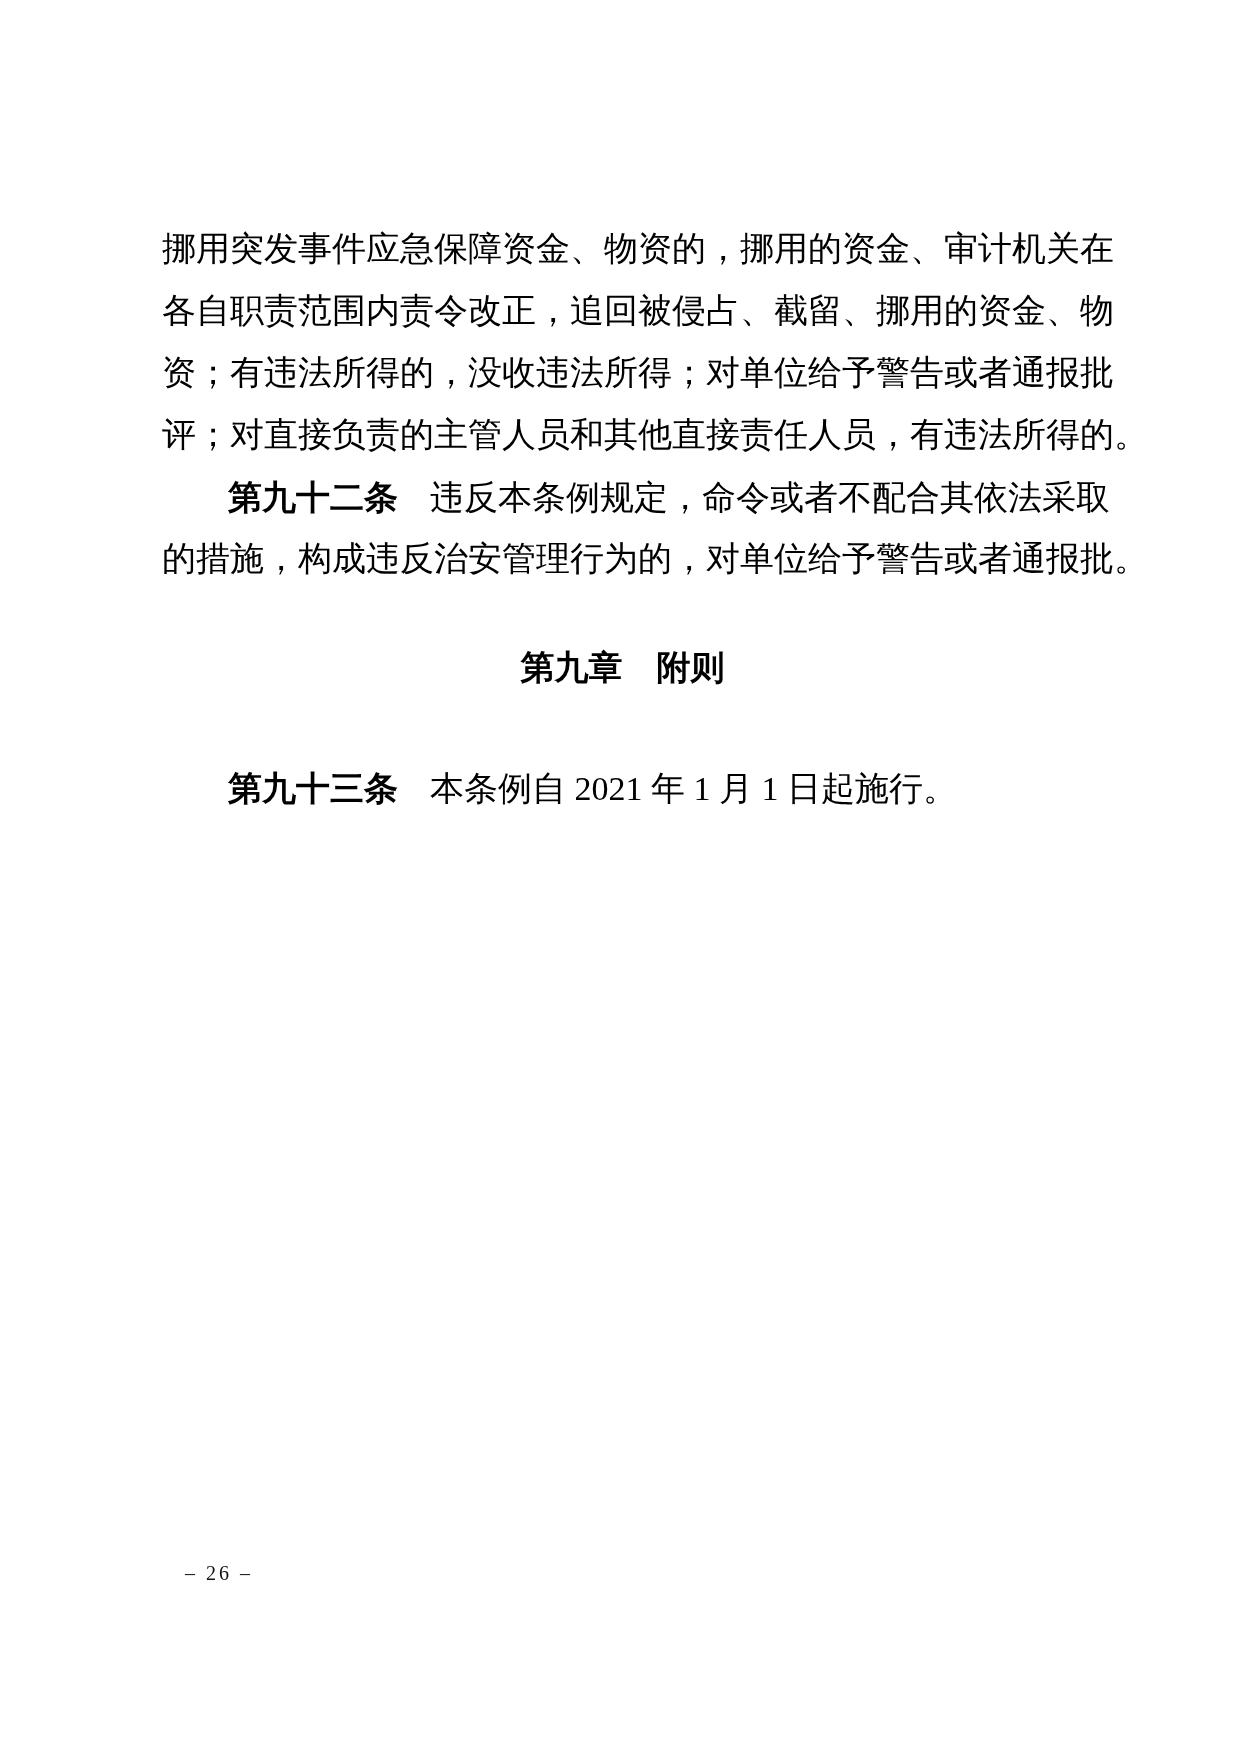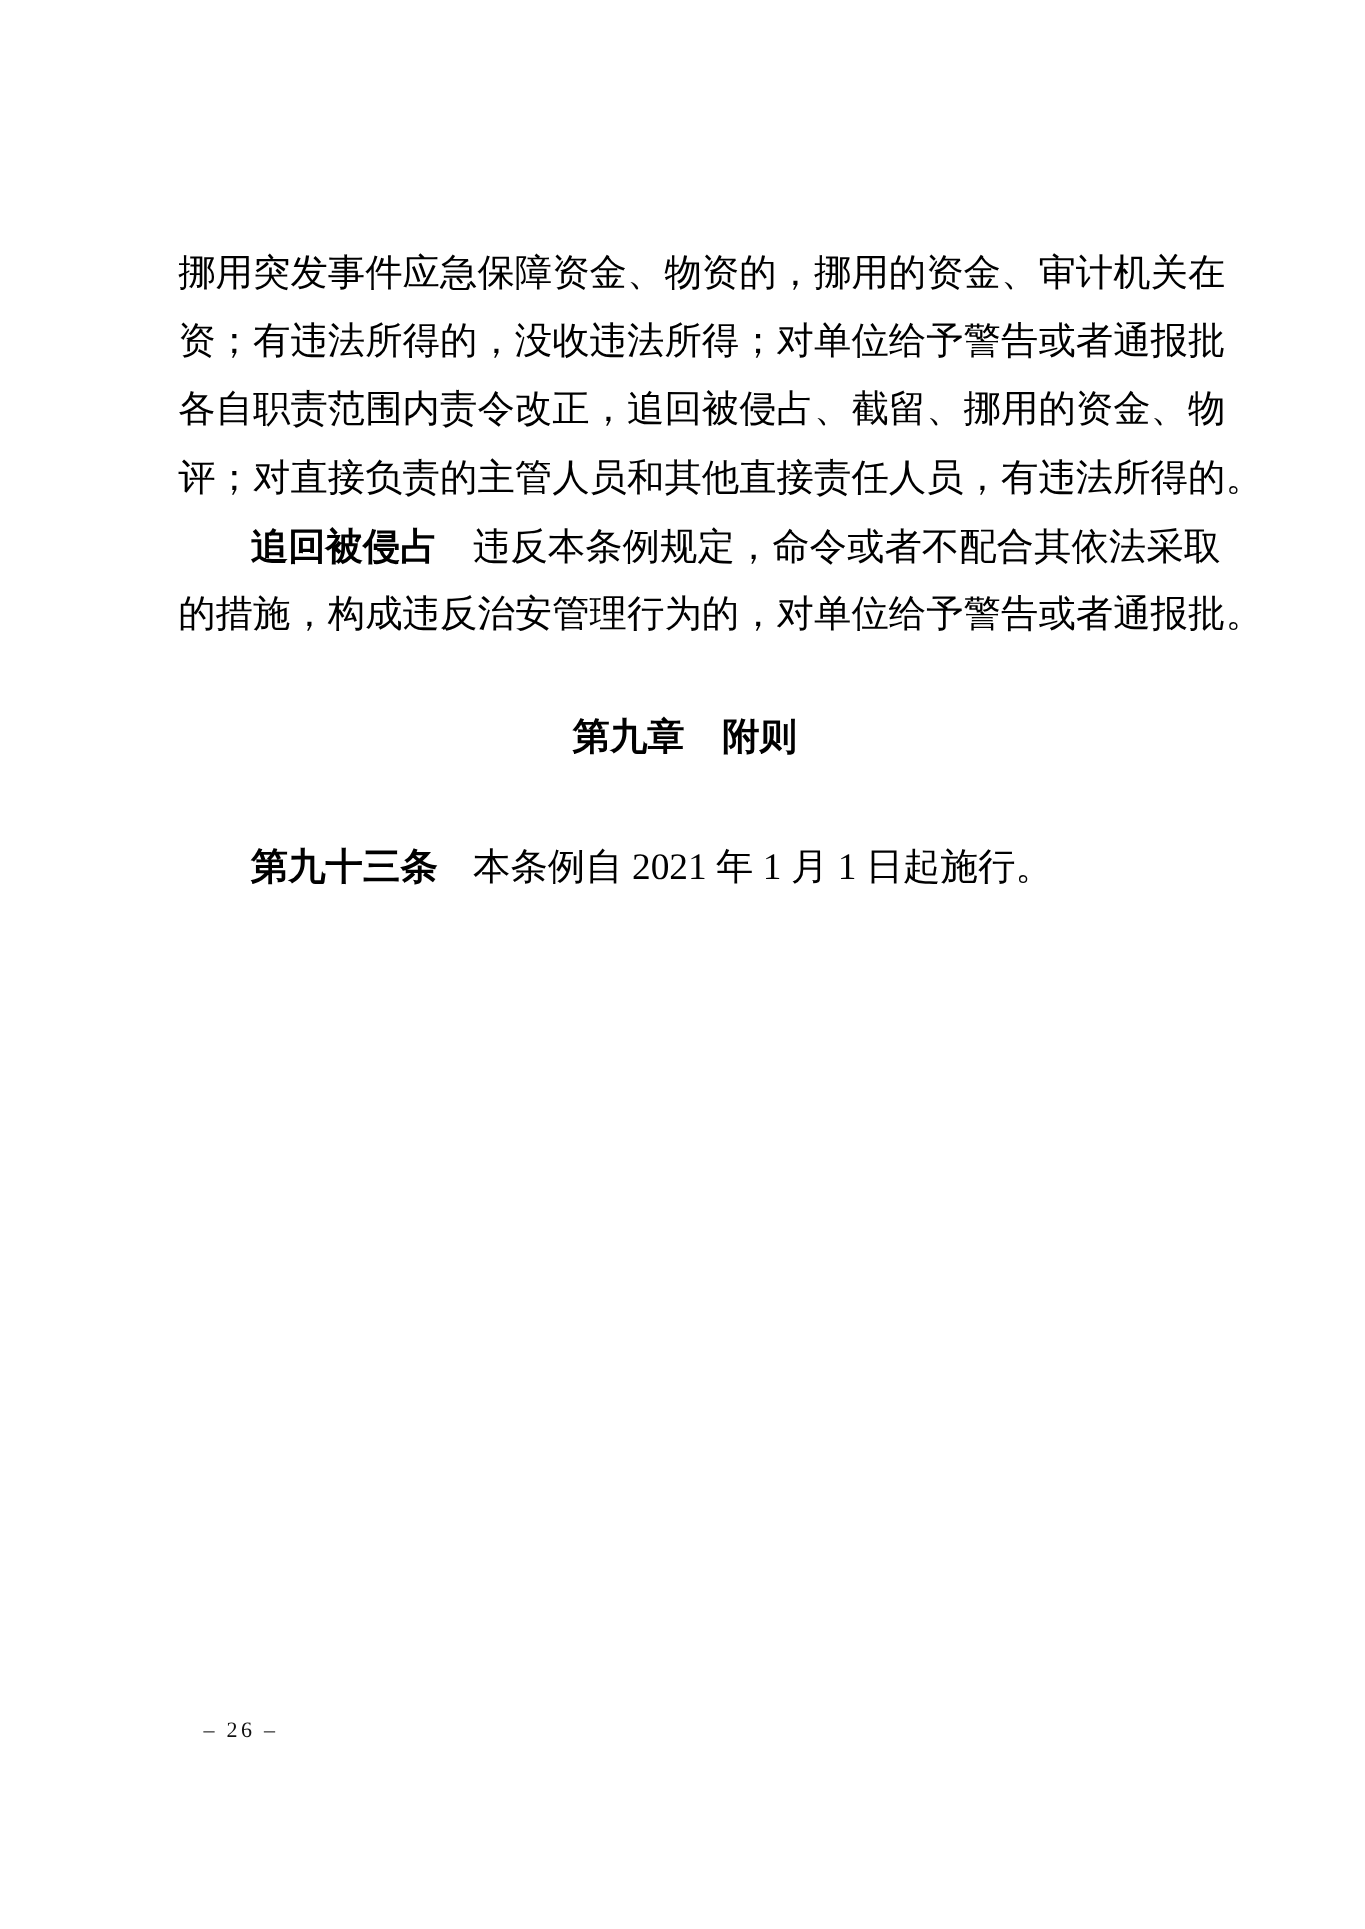--- a/index.html
+++ b/index.html
@@ -49,21 +49,21 @@
     display: inline-block;
     width: 32px;
   }
   .chapter-heading {
     margin-top: 49px;
     height: 62px;
     line-height: 62px;
     font-size: 34px;
     text-align: center;
     text-align-last: center;
-    font-family: Liberation Sans, sans-serif;
+    font-family: Liberation Mono, monospace;
     font-weight: bold;
   }
   .chapter-heading .gap {
     width: 34px;
   }
   .article-final {
     margin-top: 56px;
     height: 62px;
     line-height: 62px;
     font-size: 34px;
@@ -84,28 +84,28 @@
 </style>
 </head>
 <body>
 
 <div class="page">
 
   <div class="content">
 
     <div class="paragraph">
       <div class="line">挪用突发事件应急保障资金、物资的，挪用的资金、审计机关在</div>
+      <div class="line">各自职责范围内责令改正，追回被侵占、截留、挪用的资金、物</div>
       <div class="line">资；有违法所得的，没收违法所得；对单位给予警告或者通报批</div>
-      <div class="line">各自职责范围内责令改正，追回被侵占、截留、挪用的资金、物</div>
       <div class="line">评；对直接负责的主管人员和其他直接责任人员，有违法所得的。</div>
     </div>
 
     <div class="paragraph">
       <div class="line indent">
-        <span class="hei">追回被侵占</span><span class="gap"></span><span>违反本条例规定，命令或者不配合其依法采取</span>
+        <span class="hei">第九十二条</span><span class="gap"></span><span>违反本条例规定，命令或者不配合其依法采取</span>
       </div>
       <div class="line">的措施，构成违反治安管理行为的，对单位给予警告或者通报批。</div>
     </div>
 
     <div class="chapter-heading">
       <span>第九章</span><span class="gap"></span><span>附则</span>
     </div>
 
     <div class="article-final indent">
       <span class="hei">第九十三条</span><span class="gap"></span><span>本条例自 2021 年 1 月 1 日起施行。</span>

